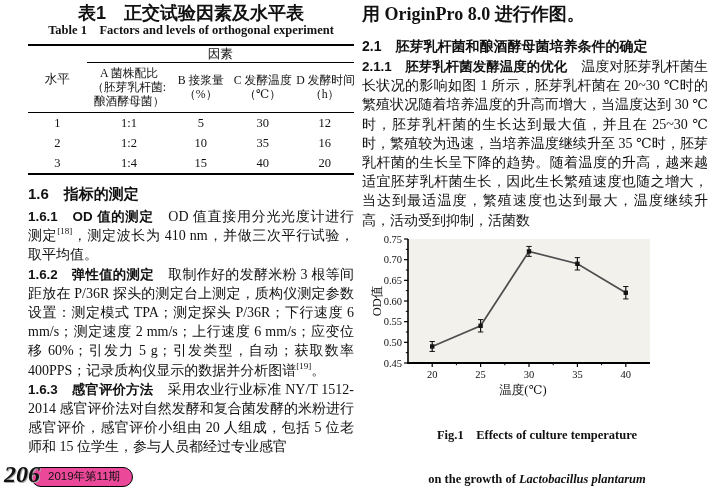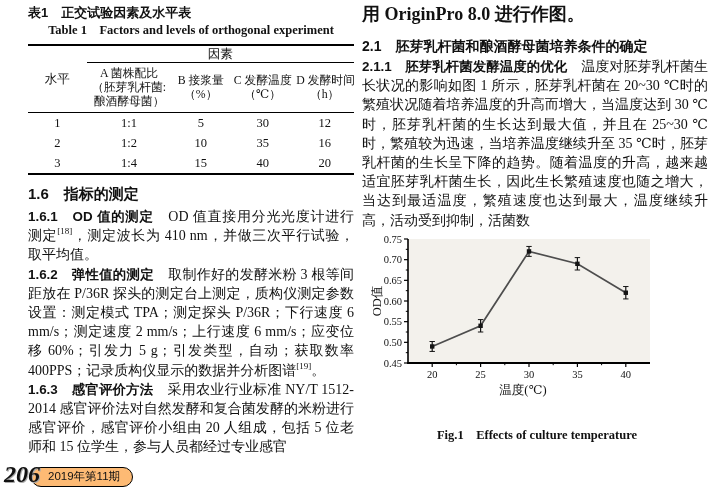--- a/index.html
+++ b/index.html
@@ -10,21 +10,21 @@
     -webkit-font-smoothing:antialiased;
   }
   .serif{font-family:"Liberation Serif","DejaVu Serif",serif;}
   .hei{font-family:"Liberation Sans","DejaVu Sans",sans-serif;font-weight:bold;}
 
   
   .left-col{position:absolute;left:28px;top:5px;width:326px;}
   .right-col{position:absolute;left:362px;top:5px;width:346px;}
 
   
-  .tbl-title-cn{text-align:left;font-size:13px;line-height:16px;}
+  .tbl-title-cn{text-align:center;font-size:18px;line-height:16px;}
   .tbl-title-en{text-align:center;font-size:12.5px;line-height:15px;font-weight:bold;margin-top:2px;}
   table.factors{
     width:100%;border-collapse:collapse;table-layout:fixed;margin-top:6px;
     border-top:2px solid #000;border-bottom:2px solid #000;
     font-size:12px;line-height:14px;
   }
   table.factors th,table.factors td{font-weight:normal;text-align:center;vertical-align:middle;padding:1px 0;}
   th.level-cell{border-bottom:1.5px solid #000;font-size:12.5px;}
   th.factor-cell{border-bottom:1.2px solid #000;font-size:12.5px;padding:2px 0;}
   tr.col-heads th{border-bottom:1.5px solid #000;padding:3px 1px 4px;white-space:nowrap;font-size:11.8px;}
@@ -39,21 +39,21 @@
 
   
   .footer{position:absolute;left:4px;top:461px;display:flex;align-items:center;}
   .page-num{
     font-family:"Liberation Serif","DejaVu Serif",serif;
     font-weight:bold;font-style:italic;font-size:24px;line-height:26px;
     position:relative;z-index:2;text-shadow:1px 1px 0 #aaa;
   }
   .issue-badge{
     position:relative;z-index:1;margin-left:-9px;margin-top:6px;
-    border:1.5px solid #000;border-radius:10px;background:#fdba74;
+    border:1.5px solid #000;border-radius:10px;background:#ec4899;
     padding:1px 12px 2px 16px;
     font-family:"Liberation Sans","DejaVu Sans",sans-serif;font-size:11.5px;line-height:15px;
   }
 
   
   .intro-line{font-size:18px;line-height:19px;font-weight:bold;}
   .h2{font-size:16.5px;line-height:20px;margin:3px 0 2px;}
   .h3{font-size:14px;line-height:17px;margin:14px 0 2px;}
   .chart-wrap{margin:3px 0 0 8px;width:334px;}
   .chart-wrap svg{display:block;font-family:"Liberation Serif","DejaVu Serif",serif;}
@@ -212,19 +212,20 @@
         <line x1="253.10000000000002" y1="53.53333333333333" x2="258.5" y2="53.53333333333333" stroke="#141414" stroke-width="1"></line>
         <line x1="253.10000000000002" y1="65.93333333333334" x2="258.5" y2="65.93333333333334" stroke="#141414" stroke-width="1"></line>
         <rect x="253.60000000000002" y="57.53333333333333" width="4.4" height="4.4" fill="#141414"></rect>
         <text x="153" y="161" text-anchor="middle" font-size="12.5" fill="#111">温度(℃)</text>
         <text x="11" y="68" text-anchor="middle" font-size="12.5" fill="#111" transform="rotate(-90 11 68)">OD值</text>
       </svg>
   </div>
 
   <div class="fig-captions">
     <div class="cap-en">Fig.1　Effects of culture temperature</div>
+    <div class="cap-en"><span>on the growth of </span><span class="species">Lactobacillus plantarum</span></div>
   </div>
 </div>
 
 <div class="footer">
   <span class="page-num">206</span>
   <span class="issue-badge">2019年第11期</span>
 </div>
 
 </body></html>

